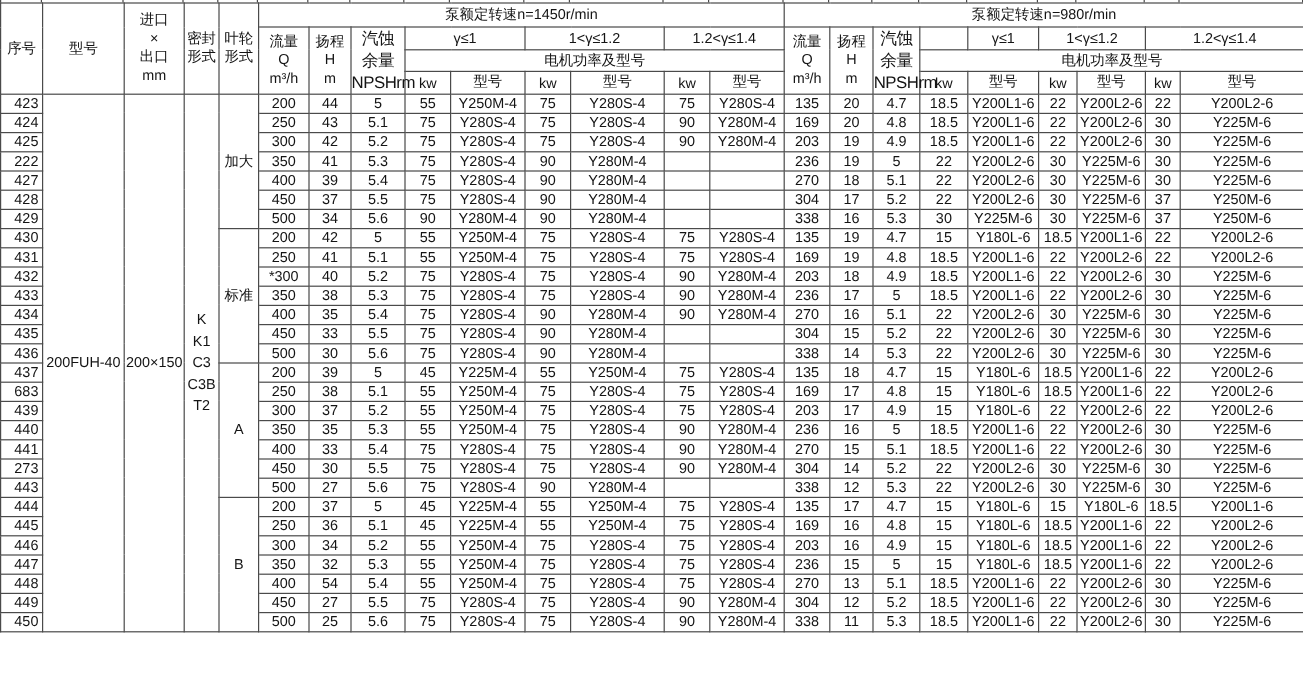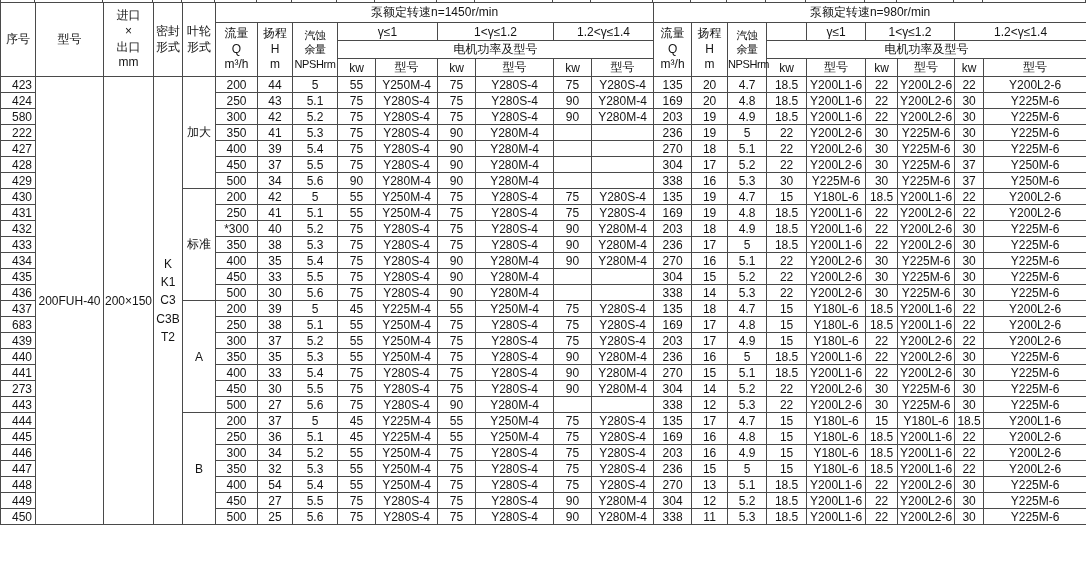--- a/index.html
+++ b/index.html
@@ -2,21 +2,21 @@
 <html><head>
 <meta charset="utf-8">
 <style>
   html,body{margin:0;padding:0;background:#fff;}
   #root{position:relative;width:1086px;height:580px;overflow:hidden;background:#fff;
         font-family:"Liberation Sans","DejaVu Sans",sans-serif;}
   table{border-collapse:collapse;table-layout:fixed;width:1086px;margin-top:2px;}
   th,td{border:1px solid #4a4a4a;padding:0;font-size:12px;color:#141414;
         text-align:center;vertical-align:middle;font-weight:normal;white-space:nowrap;}
   th.pre,td.pre{white-space:pre-line;line-height:1.3;}
-  th.npsh{font-size:11px;letter-spacing:-0.4px;}
+  th.npsh{font-size:14px;letter-spacing:-0.4px;}
   td.serial{text-align:right;padding-right:3px;}
   td.seal{line-height:18.1px;}
   tr.h1{height:20px;} tr.h2{height:18px;padding-left:12px;} tr.h3{height:15px;} tr.h4{height:15px;}
   tbody tr{height:16px;}
   .tick{position:absolute;top:0;width:1px;height:2px;background:#4a4a4a;}
 </style>
 </head>
 <body>
 
 <div id="root">
@@ -178,21 +178,21 @@
           <td>20</td>
           <td>4.8</td>
           <td>18.5</td>
           <td>Y200L1-6</td>
           <td>22</td>
           <td>Y200L2-6</td>
           <td>30</td>
           <td>Y225M-6</td>
         </tr>
         <tr>
-          <td class="serial">580</td>
+          <td class="serial">425</td>
           <td>300</td>
           <td>42</td>
           <td>5.2</td>
           <td>75</td>
           <td>Y280S-4</td>
           <td>75</td>
           <td>Y280S-4</td>
           <td>90</td>
           <td>Y280M-4</td>
           <td>203</td>

